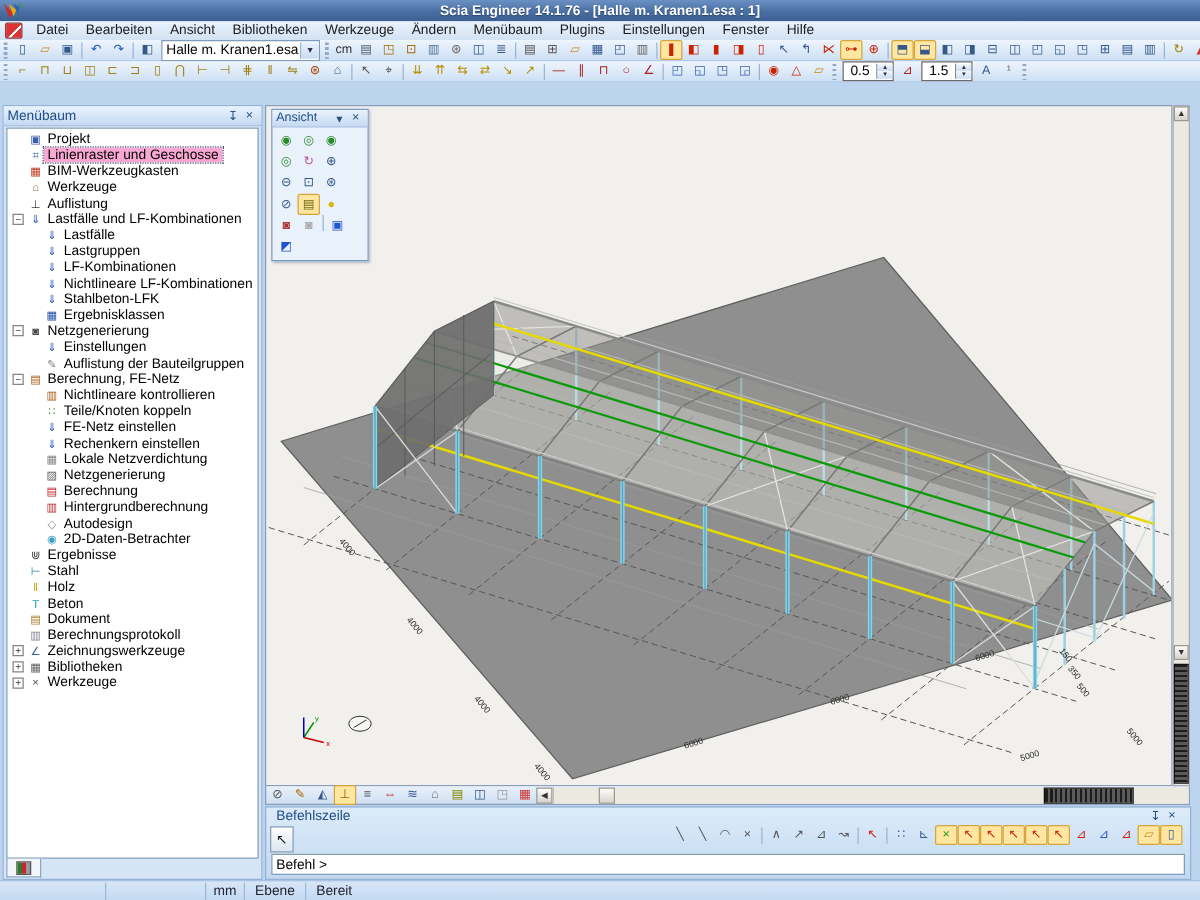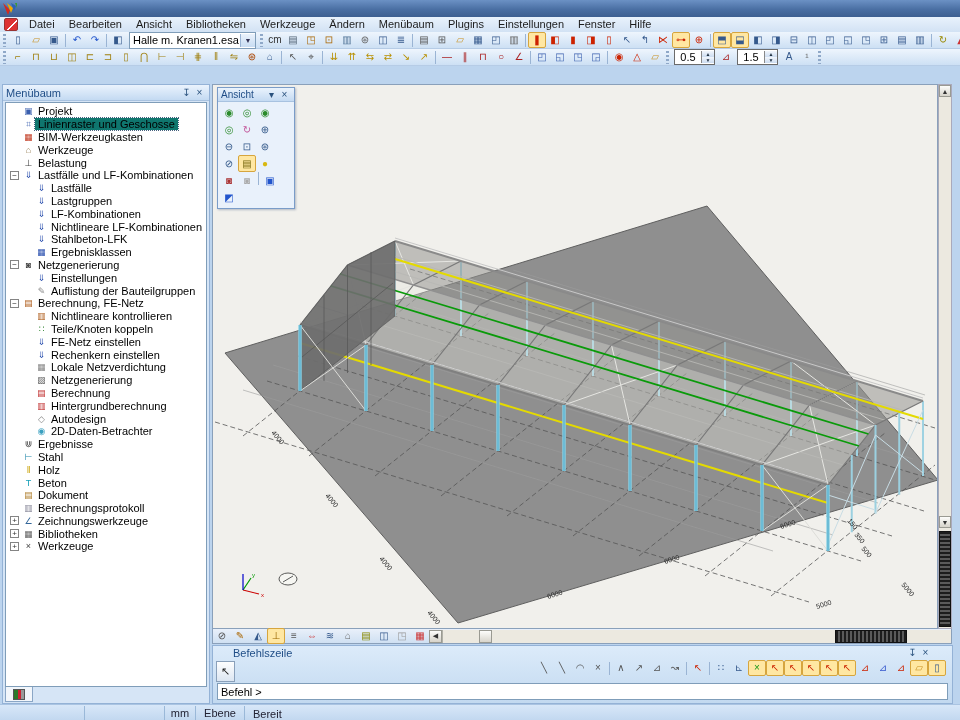--- a/index.html
+++ b/index.html
@@ -44,21 +44,21 @@
     border-bottom:1px solid #a8c2e0;color:#1f4d86;padding:0 3px;}
   .panelhead .ptitle{flex:1;}
   .phbtn{width:13px;text-align:center;color:#2a527e;font-size:10px;cursor:default;}
   #treearea{position:absolute;left:2px;top:17px;right:2px;bottom:16px;background:#fff;border:1px solid #7f9db9;overflow:hidden;padding:2px 0 0 0;box-sizing:border-box;}
   .trow{display:flex;align-items:center;height:12.8px;white-space:nowrap;}
   .trow .exp{width:9px;height:9px;box-sizing:border-box;border:1px solid #848484;background:#fff;
     font-size:8px;line-height:7px;text-align:center;color:#333;margin:0 3px 0 4px;flex:0 0 auto;}
   .trow .expspace{width:16px;flex:0 0 auto;}
   .trow .ticon{width:13px;text-align:center;font-size:9px;flex:0 0 auto;}
   .trow .tlabel{padding:0 3px;line-height:12px;color:#000;}
-  .trow.sel .tlabel{background:#0f766e;outline:1px dotted #46617e;}
+  .trow.sel .tlabel{background:#f9a8d4;outline:1px dotted #46617e;}
   #lefttab{position:absolute;left:2px;bottom:1px;width:26px;height:14px;background:#f2f6fb;border:1px solid #8aa6c6;border-top:none;
     display:flex;align-items:center;justify-content:center;}
   .tabchip{width:10px;height:9px;background:
     linear-gradient(90deg,#2a7a2a 0 4px,#c23 4px 7px,#999 7px);border:1px solid #555;}
 
   
   #viewport{position:absolute;left:212px;top:84px;width:726px;height:545px;background:#f1f0ec;border:1px solid #8aa0ba;box-sizing:border-box;}
   #vp-svg{position:absolute;left:0;top:0;}
 
   
@@ -80,47 +80,48 @@
   
   #vscroll{position:absolute;left:938px;top:84px;width:14px;height:545px;background:#ece9e0;border:1px solid #aab;box-sizing:border-box;}
   #vscroll .scrbtn{width:12px;height:12px;}
   #vsbtn2{position:absolute;left:0px;top:431px;}
   #vdark{position:absolute;left:0px;top:446px;width:12px;height:96px;
     background:repeating-linear-gradient(180deg,#1d1d1d 0 2px,#5a5a5a 2px 4px);border:1px solid #111;box-sizing:border-box;}
 
   
   #cmdpanel{position:absolute;left:212px;top:645px;width:741px;height:59px;background:linear-gradient(180deg,#dcebfa,#c2d9f0);
     border:1px solid #94b2d6;box-sizing:border-box;}
-  #cmdhead{height:13px;display:flex;align-items:center;color:#1f4d86;padding:0 20px;}
+  #cmdhead{height:13px;display:flex;align-items:center;color:#1f4d86;padding:0 8px;}
   #cmdhead .ptitle{flex:1;}
   #cmdrow{position:relative;height:24px;display:flex;align-items:center;padding:0 3px;}
   #cursorbtn{width:17px;height:19px;background:linear-gradient(180deg,#fefefe,#dce6f2);border:1px solid #8aa0ba;
     display:flex;align-items:center;justify-content:center;font-size:11px;color:#222;}
   #snapstrip{position:absolute;right:6px;top:1px;display:flex;align-items:center;}
   #cmdinput{position:absolute;left:4px;right:4px;bottom:3px;height:15px;border:1px solid #7f9db9;background:#fff;
     font-family:"Liberation Sans",sans-serif;font-size:11px;padding:0 3px;}
 
   
   #statusbar{position:absolute;left:0;top:704px;width:960px;height:16px;background:linear-gradient(180deg,#d8e7f8,#c2d8f0);
-    display:flex;align-items:flex-end;border-top:1px solid #aac4e2;box-sizing:border-box;}
+    display:flex;align-items:center;border-top:1px solid #aac4e2;box-sizing:border-box;}
   .scell{height:14px;line-height:14px;border-right:1px solid #9ab8d8;text-align:center;color:#223;}
   #sb-status{padding:0 8px;color:#223;}
 </style>
 </head>
 <body>
 
 <div id="app">
 
   <div id="titlebar">
     <svg id="applogo" viewBox="0 0 16 14">
       <polygon points="1,1 6,13 8,8" fill="#d42a1e"></polygon>
       <polygon points="5,1 9,11 11,6" fill="#f0a800"></polygon>
       <polygon points="9,1 12,9 14,4" fill="#2a62b8"></polygon>
       <polygon points="13,1 15,6 15,1" fill="#3a9a3a"></polygon>
     </svg>
+    <span class="ttext">Scia Engineer 14.1.76 - [Halle m. Kranen1.esa : 1]</span>
   </div>
 
   <div id="menubar">
     <span class="menuchip"></span>
     <span id="menuitems"><span class="menuitem">Datei</span><span class="menuitem">Bearbeiten</span><span class="menuitem">Ansicht</span><span class="menuitem">Bibliotheken</span><span class="menuitem">Werkzeuge</span><span class="menuitem">Ändern</span><span class="menuitem">Menübaum</span><span class="menuitem">Plugins</span><span class="menuitem">Einstellungen</span><span class="menuitem">Fenster</span><span class="menuitem">Hilfe</span></span>
   </div>
 
   <div id="toolrow1" class="toolrow">
     <span style="display:flex;align-items:center">
         <span class="thandle"></span>
@@ -276,21 +277,21 @@
           <span class="tlabel">BIM-Werkzeugkasten</span>
         </div>
         <div class="trow" style="padding-left: 0px;">
           <span class="expspace"></span>
           <span class="ticon" style="color: rgb(138, 112, 64);">⌂</span>
           <span class="tlabel">Werkzeuge</span>
         </div>
         <div class="trow" style="padding-left: 0px;">
           <span class="expspace"></span>
           <span class="ticon" style="color: rgb(68, 68, 68);">⊥</span>
-          <span class="tlabel">Belastung</span>
+          <span class="tlabel">Auflistung</span>
         </div>
         <div class="trow" style="padding-left: 0px;">
           <span class="exp">−</span>
           <span class="ticon" style="color: rgb(42, 79, 174);">⇓</span>
           <span class="tlabel">Lastfälle und LF-Kombinationen</span>
         </div>
         <div class="trow" style="padding-left: 13px;">
           <span class="expspace"></span>
           <span class="ticon" style="color: rgb(42, 79, 174);">⇓</span>
           <span class="tlabel">Lastfälle</span>

